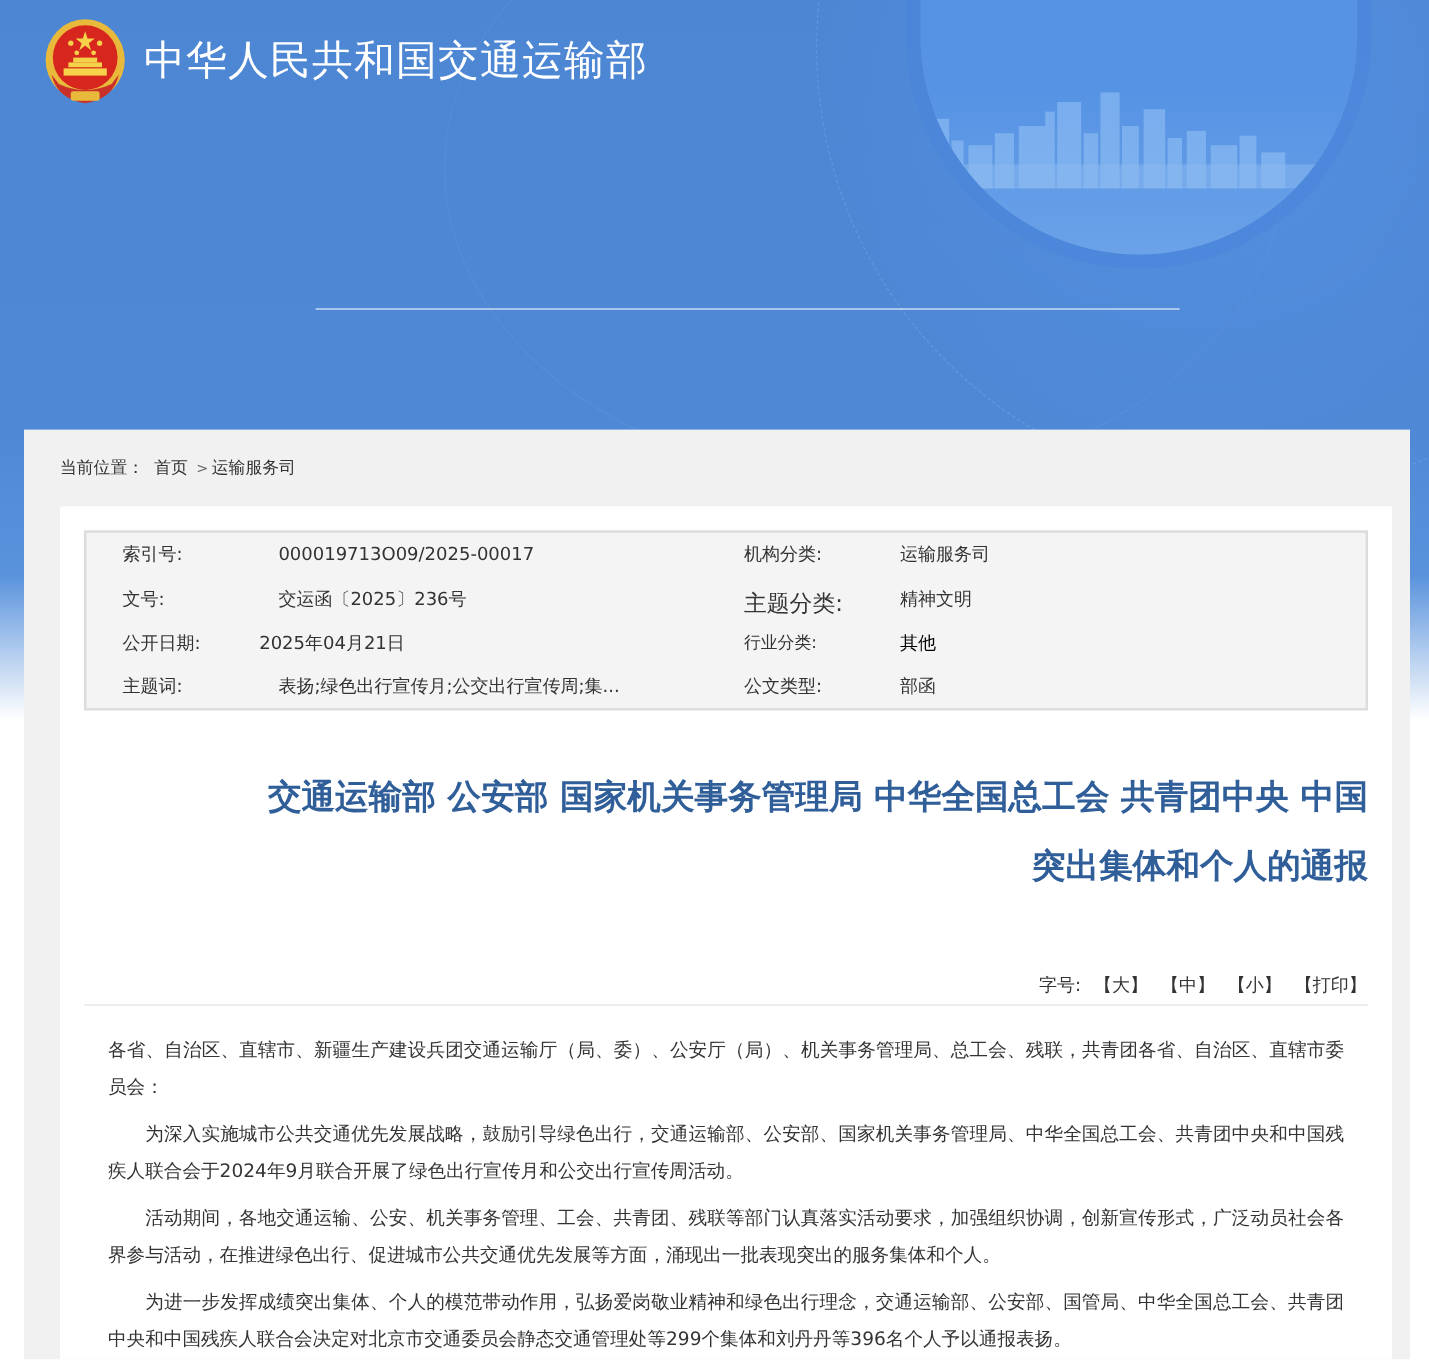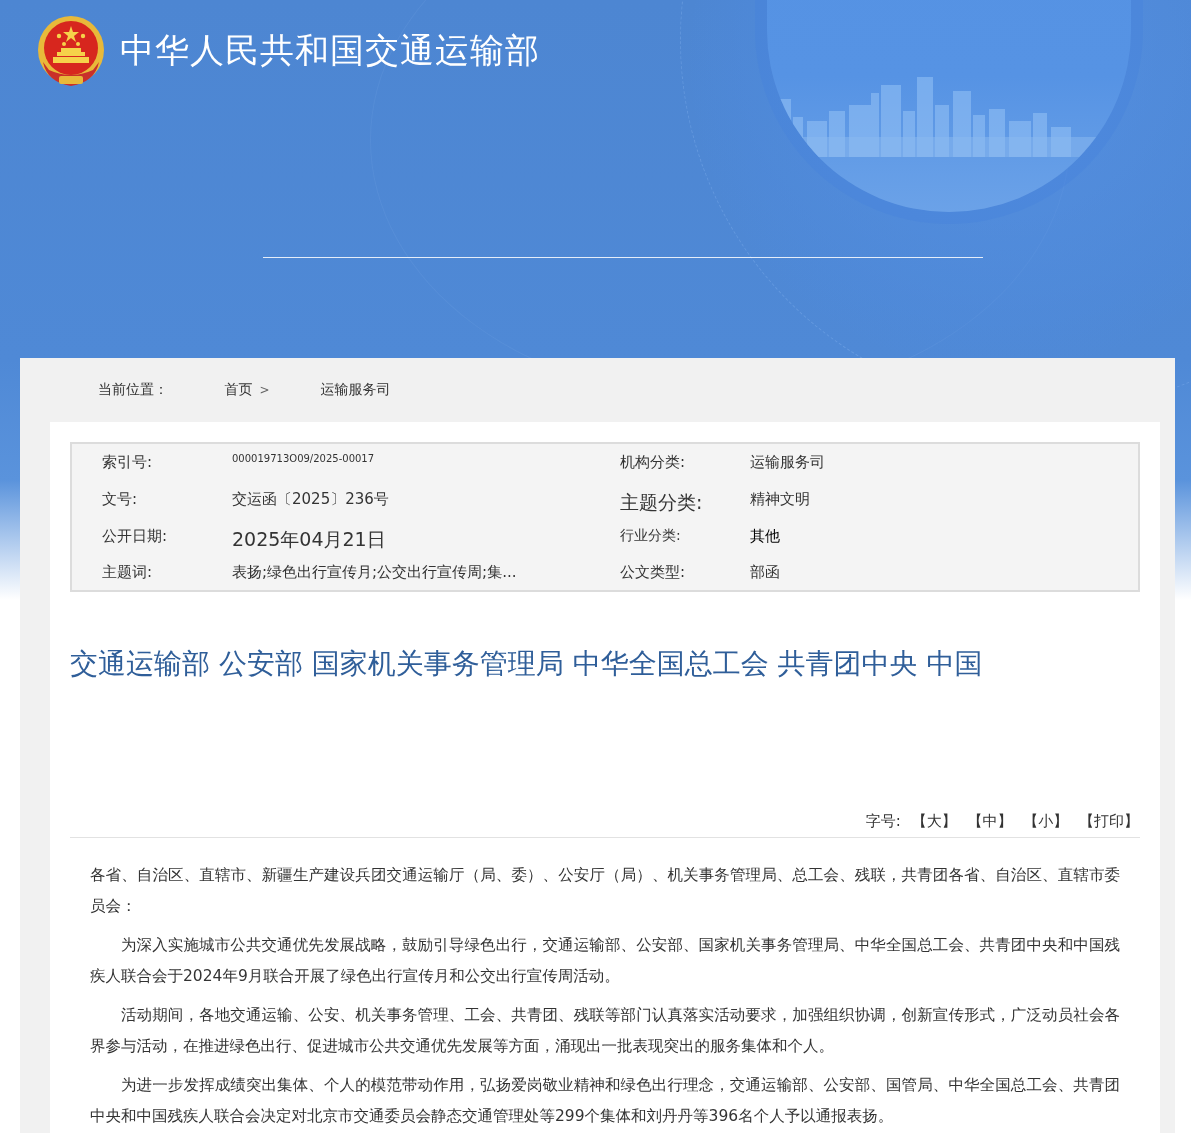--- a/index.html
+++ b/index.html
@@ -58,38 +58,38 @@
   }
 
   .outer-panel {
     position: absolute; left: 20px; top: 358px; width: 1155px; height: 775px;
     background: #f1f1f1;
   }
   .breadcrumb {
     position: absolute; left: 50px; top: 381px;
     font-size: 14px; color: #333;
   }
-  .breadcrumb span { margin-right: 4px; margin-left: 48px; }
+  .breadcrumb span { margin-right: 4px; }
   .breadcrumb .sep { color: #666; font-size: 12px; margin: 0 3px; }
   .card {
     position: absolute; left: 50px; top: 422px; width: 1110px; height: 711px;
     background: #ffffff;
   }
   .meta-box {
     position: absolute; left: 70px; top: 442px; width: 1070px; height: 150px;
     background: #f4f4f4;
     border: 2px solid #dcdcdc;
   }
   .meta-label { position: absolute; white-space: nowrap; text-align: center; }
   .meta-value { position: absolute; white-space: nowrap; }
 
   .doc-title {
     position: absolute; left: 70px; top: 635px; width: 1070px;
-    text-align: left;
-    color: #2f5e99; font-size: 28px; font-weight: normal; line-height: 58px;
+    text-align: right;
+    color: #2f5e99; font-size: 28px; font-weight: bold; line-height: 58px;
     letter-spacing: 0px;
   }
   .font-tools {
     position: absolute; right: 52px; top: 812px;
     font-size: 15px; color: #333;
   }
   .font-tools span { margin-left: 6px; cursor: pointer; }
   .font-tools .lbl { margin-left: 0; }
   .divider {
     position: absolute; left: 70px; top: 837px; width: 1070px; height: 1px; background: #e2e2e2;
@@ -152,40 +152,41 @@
 
 <div class="breadcrumb">
   <span>当前位置：</span>
   <span>首页</span><span class="sep">&gt;</span><span>运输服务司</span>
 </div>
 
 <div class="card"></div>
 
 <div class="meta-box">
   <div class="meta-label" style="left:30px;top:9px;font-size:15px;color:#333">索引号:</div>
-  <div class="meta-value" style="left:160px;top:9px;font-size:10px;color:#333">000019713O09/2025-00017</div>
+  <div class="meta-value" style="left:160px;top:9px;font-size:15px;color:#333">000019713O09/2025-00017</div>
   <div class="meta-label" style="left:30px;top:46px;font-size:15px;color:#333">文号:</div>
   <div class="meta-value" style="left:160px;top:46px;font-size:15px;color:#333">交运函〔2025〕236号</div>
   <div class="meta-label" style="left:30px;top:83px;font-size:15px;color:#333">公开日期:</div>
-  <div class="meta-value" style="left:160px;top:83px;font-size:19px;color:#333">2025年04月21日</div>
+  <div class="meta-value" style="left:144px;top:83px;font-size:15px;color:#333">2025年04月21日</div>
   <div class="meta-label" style="left:30px;top:119px;font-size:15px;color:#333">主题词:</div>
   <div class="meta-value" style="left:160px;top:119px;font-size:15px;color:#333">表扬;绿色出行宣传月;公交出行宣传周;集...</div>
 
   <div class="meta-label" style="left:548px;top:9px;font-size:15px;color:#333">机构分类:</div>
   <div class="meta-value" style="left:678px;top:9px;font-size:15px;color:#333">运输服务司</div>
   <div class="meta-label" style="left:548px;top:46px;font-size:19px;color:#333">主题分类:</div>
   <div class="meta-value" style="left:678px;top:46px;font-size:15px;color:#333">精神文明</div>
   <div class="meta-label" style="left:548px;top:83px;font-size:14px;color:#333">行业分类:</div>
   <div class="meta-value" style="left:678px;top:83px;font-size:15px;color:#000000">其他</div>
   <div class="meta-label" style="left:548px;top:119px;font-size:15px;color:#333">公文类型:</div>
   <div class="meta-value" style="left:678px;top:119px;font-size:15px;color:#333">部函</div>
 </div>
 
 <div class="doc-title">
   <div>交通运输部 公安部 国家机关事务管理局 中华全国总工会 共青团中央 中国</div>
+  <div>突出集体和个人的通报</div>
 </div>
 
 <div class="font-tools">
   <span class="lbl">字号:</span>
   <span>【大】</span>
   <span>【中】</span>
   <span>【小】</span>
   <span>【打印】</span>
 </div>
 <div class="divider"></div>

